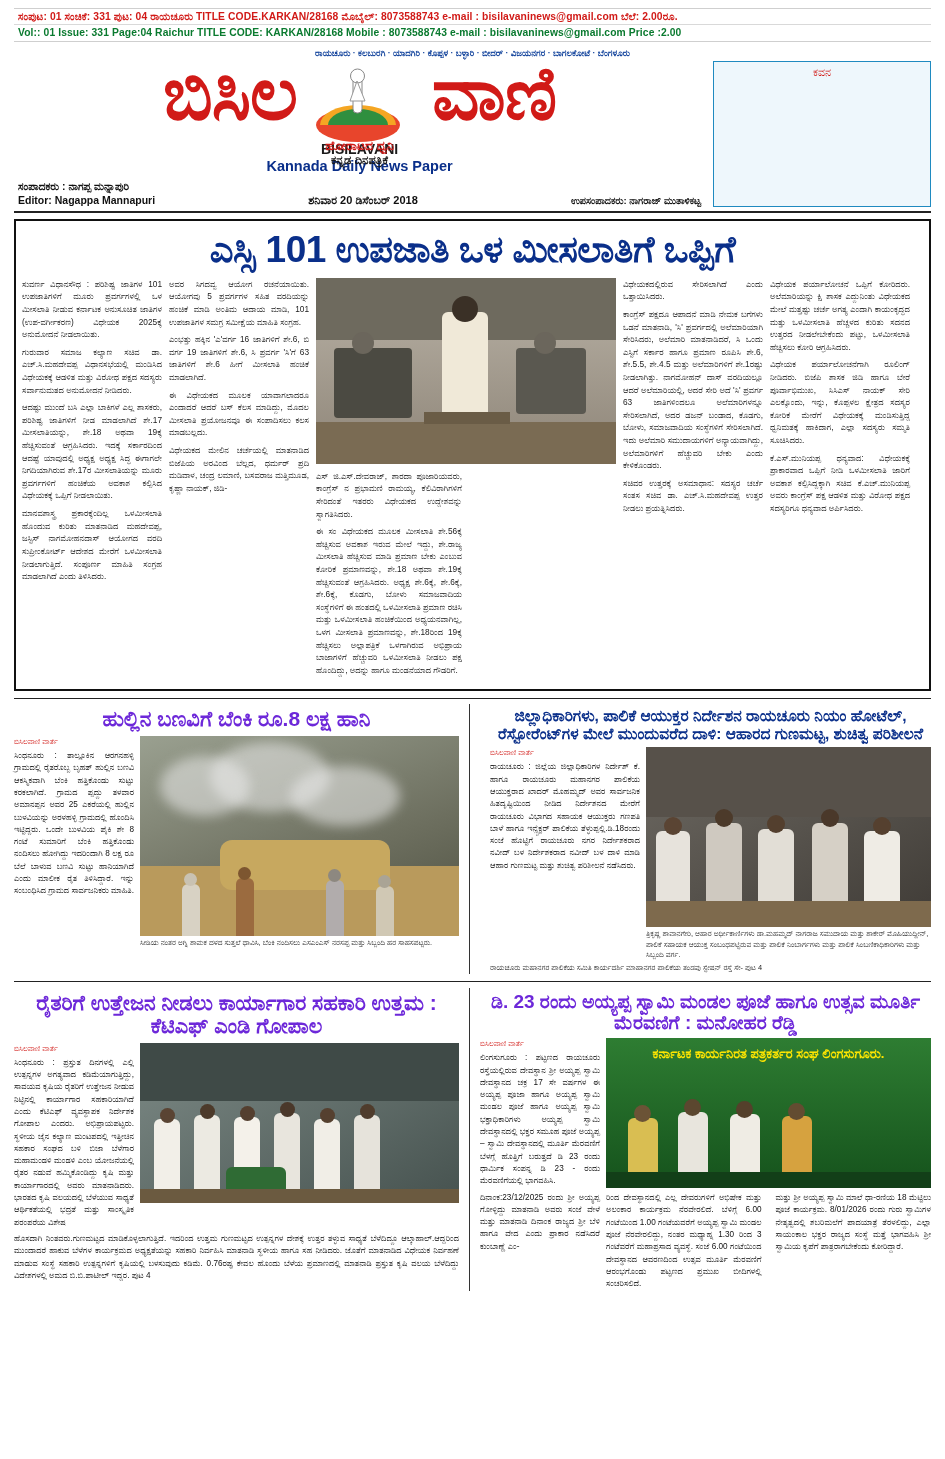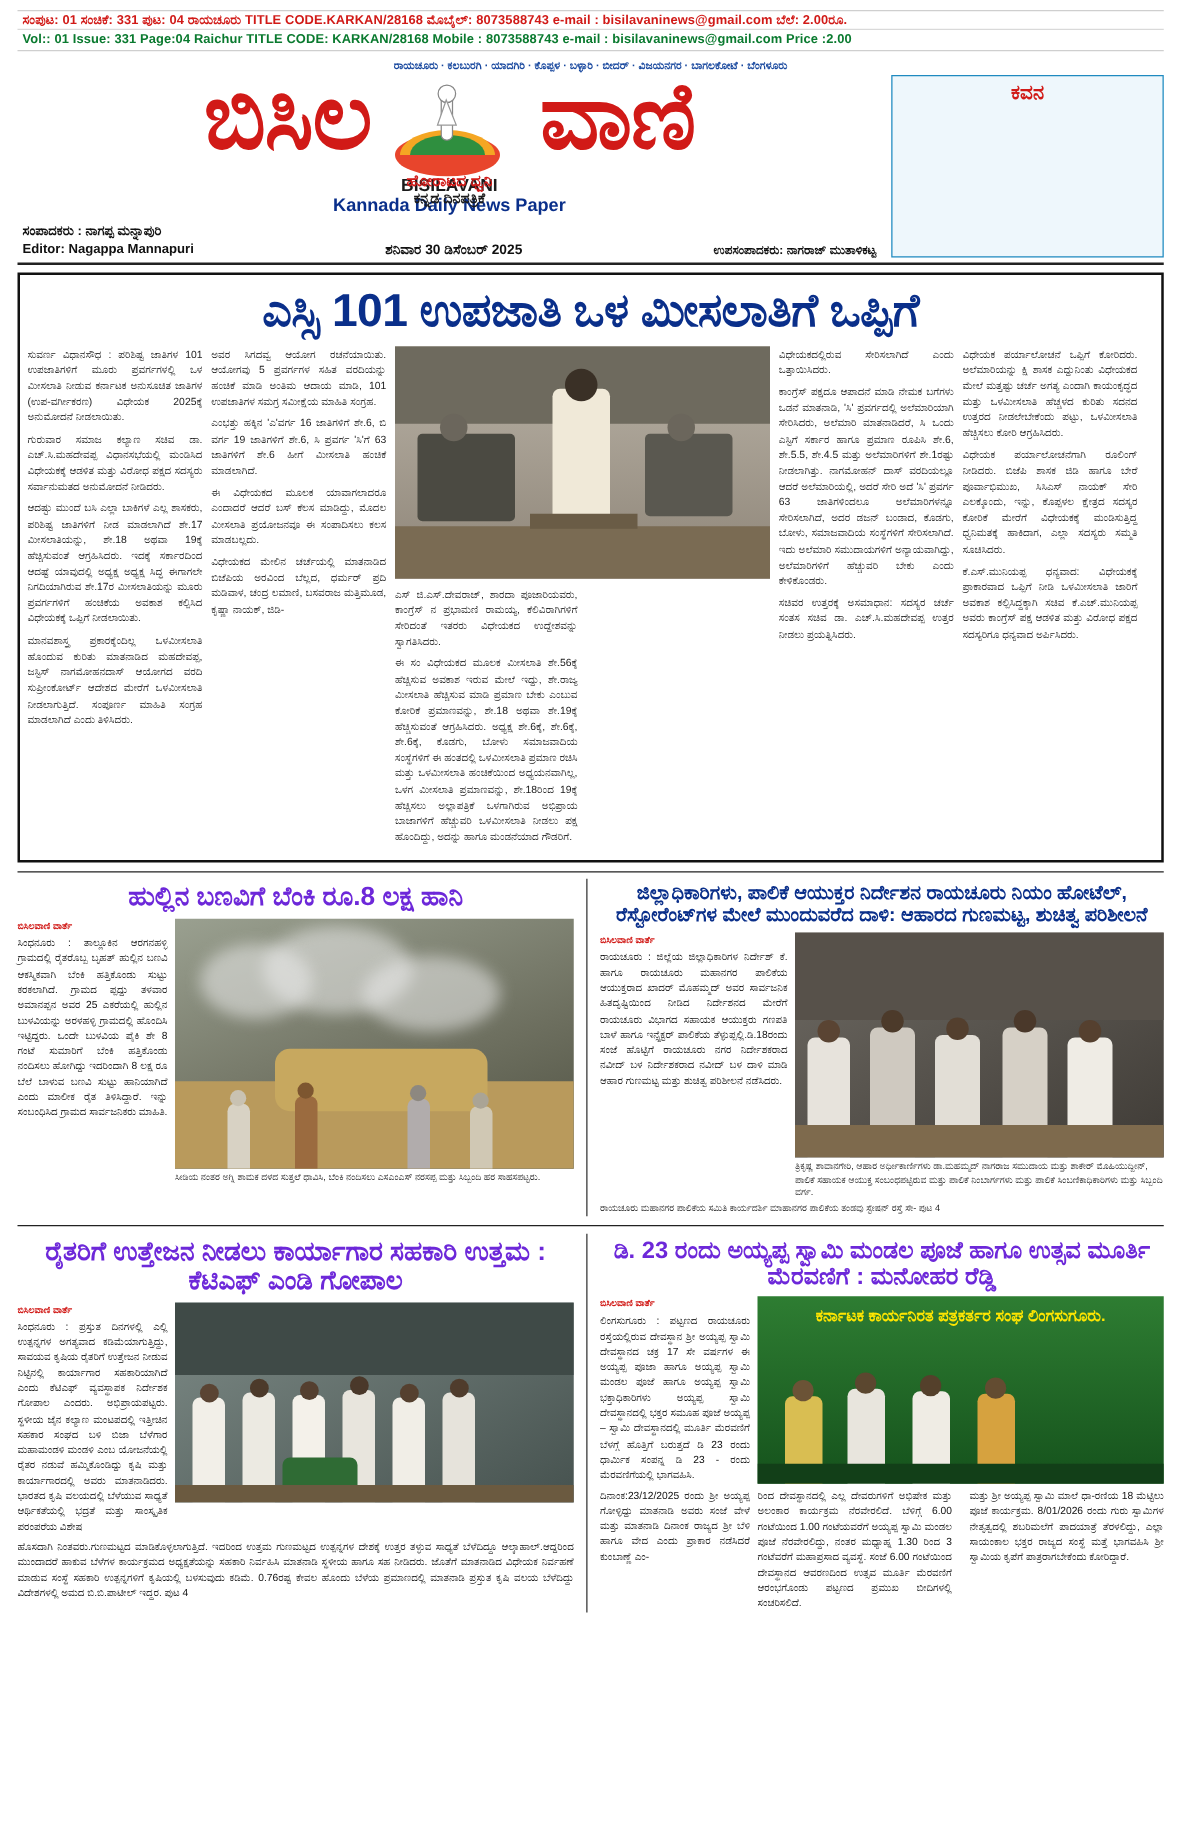--- a/index.html
+++ b/index.html
@@ -95,21 +95,21 @@
   .mast-meta .sub-ed { font-size: 9.6px; }
 
   .kavana {
     width: 222px;
     margin-left: 8px;
     border: 1px solid #1f8ac0;
     background: #eef7fc;
     padding: 4px 7px;
     text-align: center;
   }
-  .kavana-title { color:#d11a17; font-weight:bold; font-size: 16px; margin-bottom: 3px;}
+  .kavana-title { color:#d11a17; font-weight:normal; font-size: 11px; margin-bottom: 3px;}
   .kavana-body { font-size: 10.8px; line-height: 1.5; color:#0b2a5b; font-weight:bold;}
 
   
   .lead-box {
     border: 2px solid #111;
     margin-top: 6px;
     padding: 6px 6px 8px 6px;
   }
   .lead-head {
     text-align: center;
@@ -149,21 +149,21 @@
 
   .sec-head {
     text-align: center;
     font-size: 21px;
     font-weight: bold;
     color: #0a2f8a;
     line-height: 1.12;
     padding: 3px 0 5px 0;
   }
   .sec-head.red { color: #6d28d9; }
-  .byline { color:#d11a17; font-size: 7.4px; font-weight:bold; margin-bottom:3px;}
+  .byline { color:#d11a17; font-size: 7.4px; font-weight:normal; margin-bottom:3px;}
 
   .story { display: flex; gap: 6px; }
   .story .txt { width: 120px; font-size: 8.2px; line-height: 1.5; text-align: justify;}
   .story .txt.w150 { width: 150px; }
   .story .pic { flex: 1; }
 
   .fire-pic { height: 200px; background: linear-gradient(160deg,#9aa090,#6d6f5f 60%,#4f5142); }
   .hotel-pic { height: 180px; background: linear-gradient(150deg,#6e6a63,#3f3b36); }
   .meet-pic  { height: 160px; background: linear-gradient(150deg,#7d8a86,#46524f); }
   .banner-pic{ height: 150px; background: linear-gradient(180deg,#2e7d32,#15521c); }
@@ -223,21 +223,21 @@
       </div>
 
       <div class="mast-eng1">BISILAVANI</div>
       <div class="mast-eng2">Kannada Daily News Paper</div>
 
       <div class="mast-meta">
         <div class="ed">
           <div>ಸಂಪಾದಕರು : ನಾಗಪ್ಪ ಮನ್ನಾಪುರಿ</div>
           <div>Editor: Nagappa Mannapuri</div>
         </div>
-        <div class="date">ಶನಿವಾರ 30 ಡಿಸೆಂಬರ್ 2025</div>
+        <div class="date">ಶನಿವಾರ 20 ಡಿಸೆಂಬರ್ 2018</div>
         <div class="sub-ed">ಉಪಸಂಪಾದಕರು: ನಾಗರಾಜ್ ಮುತಾಳಿಕಟ್ಟ</div>
       </div>
     </div>
 
     <div class="kavana">
       <div class="kavana-title">ಕವನ</div>
     </div>
   </div>
 
   <div class="lead-box">
@@ -318,21 +318,21 @@
             <div class="silo" style="left:186px;width:18px;height:56px;background:#b1acac"></div>
             <div class="head" style="left:188px;bottom:54px;width:13px;height:13px;background:#8d8880"></div>
             <div class="silo" style="left:236px;width:18px;height:50px;background:#d0c8b4"></div>
             <div class="head" style="left:238px;bottom:48px;width:13px;height:13px;background:#aaa495"></div>
           </div>
           <div class="cap-line">ಸೀಡಿಯ ನಂತರ ಅಗ್ನಿ ಶಾಮಕ ದಳದ ಸುತ್ತಲೆ ಧಾವಿಸಿ, ಬೆಂಕಿ ನಂದಿಸಲು ಎಸಎಂಎಸ್ ನರಸಪ್ಪ ಮತ್ತು ಸಿಬ್ಬಂದಿ ಹರ ಸಾಹಸಪಟ್ಟರು.</div>
         </div>
       </div>
     </div>
 
-    <div class="mid-right divider-v" style="padding-left:10px">
+    <div class="mid-right divider-v" style="padding-left:20px">
       <div class="sec-head" style="font-size:15.5px">ಜಿಲ್ಲಾಧಿಕಾರಿಗಳು, ಪಾಲಿಕೆ ಆಯುಕ್ತರ ನಿರ್ದೇಶನ ರಾಯಚೂರು ನಿಯಂ ಹೋಟೆಲ್, ರೆಸ್ಟೋರೆಂಟ್‌ಗಳ ಮೇಲೆ ಮುಂದುವರೆದ ದಾಳಿ: ಆಹಾರದ ಗುಣಮಟ್ಟ, ಶುಚಿತ್ವ ಪರಿಶೀಲನೆ</div>
       <div class="story">
         <div class="txt w150">
           <div class="byline">ಬಿಸಿಲವಾಣಿ ವಾರ್ತೆ</div>
           <div>ರಾಯಚೂರು : ಜಿಲ್ಲೆಯ ಜಿಲ್ಲಾಧಿಕಾರಿಗಳ ನಿರ್ದೇಶ್ ಕೆ. ಹಾಗೂ ರಾಯಚೂರು ಮಹಾನಗರ ಪಾಲಿಕೆಯ ಆಯುಕ್ತರಾದ ಖಾದರ್ ಮೊಹಮ್ಮದ್ ಅವರ ಸಾರ್ವಜನಿಕ ಹಿತದೃಷ್ಟಿಯಿಂದ ನೀಡಿದ ನಿರ್ದೇಶನದ ಮೇರೆಗೆ ರಾಯಚೂರು ವಿಭಾಗದ ಸಹಾಯಕ ಆಯುಕ್ತರು ಗಣಪತಿ ಬಾಳೆ ಹಾಗೂ ಇನ್ಸ್ಪೆಕ್ಟರ್ ಪಾಲಿಕೆಯ ತೆಳ್ಳುಪ್ಪಲ್ಲಿ.ಡಿ.18ರಂದು ಸಂಜೆ ಹೊಟ್ಟಿಗೆ ರಾಯಚೂರು ನಗರ ನಿರ್ದೇಶಕರಾದ ನವೀದ್ ಬಳ ನಿರ್ದೇಶಕರಾದ ನವೀದ್ ಬಳ ದಾಳಿ ಮಾಡಿ ಆಹಾರ ಗುಣಮಟ್ಟ ಮತ್ತು ಶುಚಿತ್ವ ಪರಿಶೀಲನೆ ನಡೆಸಿದರು.</div>
         </div>
         <div class="pic">
           <div class="photo hotel-pic">
             <div style="position:absolute;left:0;top:0;right:0;height:70px;background:#57514a"></div>
             <div class="silo" style="left:10px;width:34px;height:96px;background:#e7e3dc"></div>

